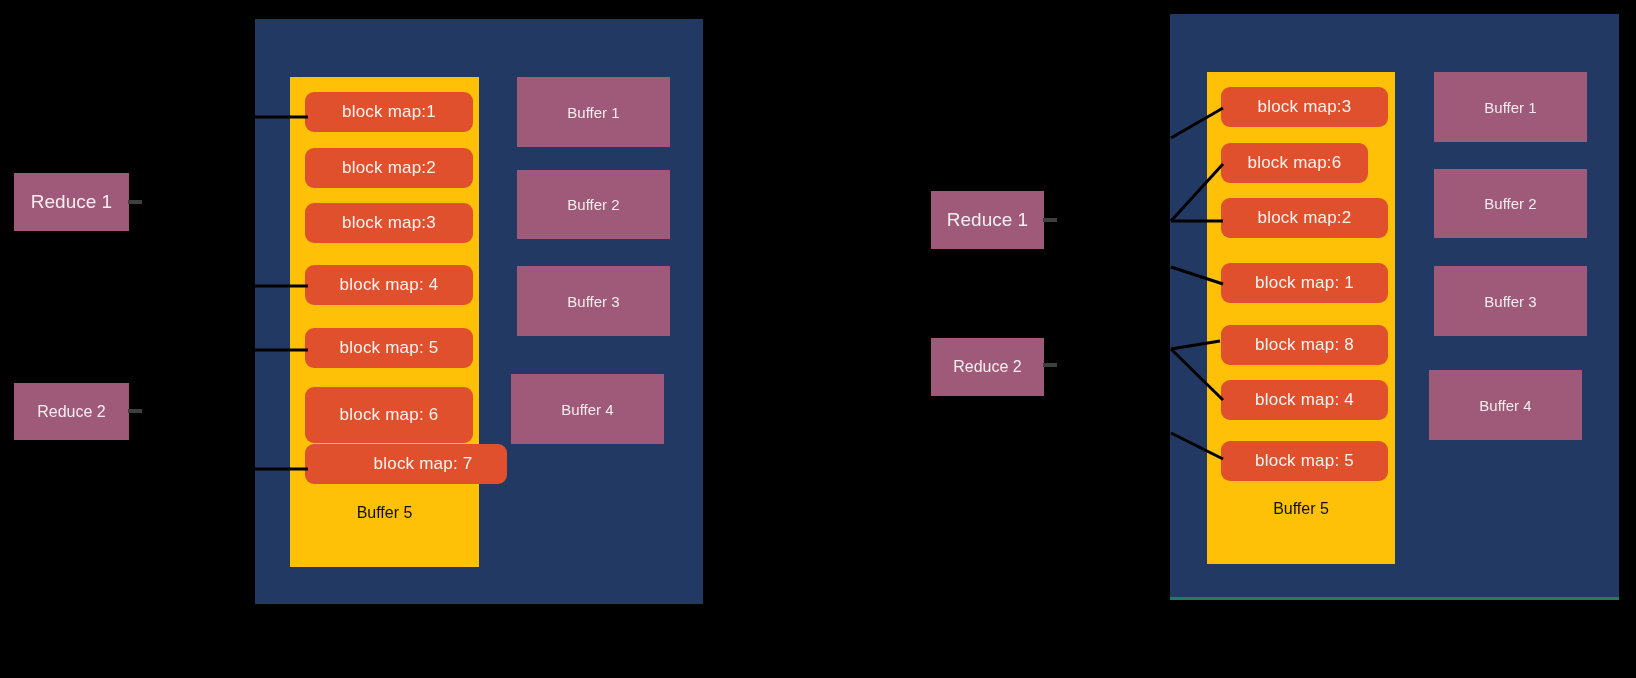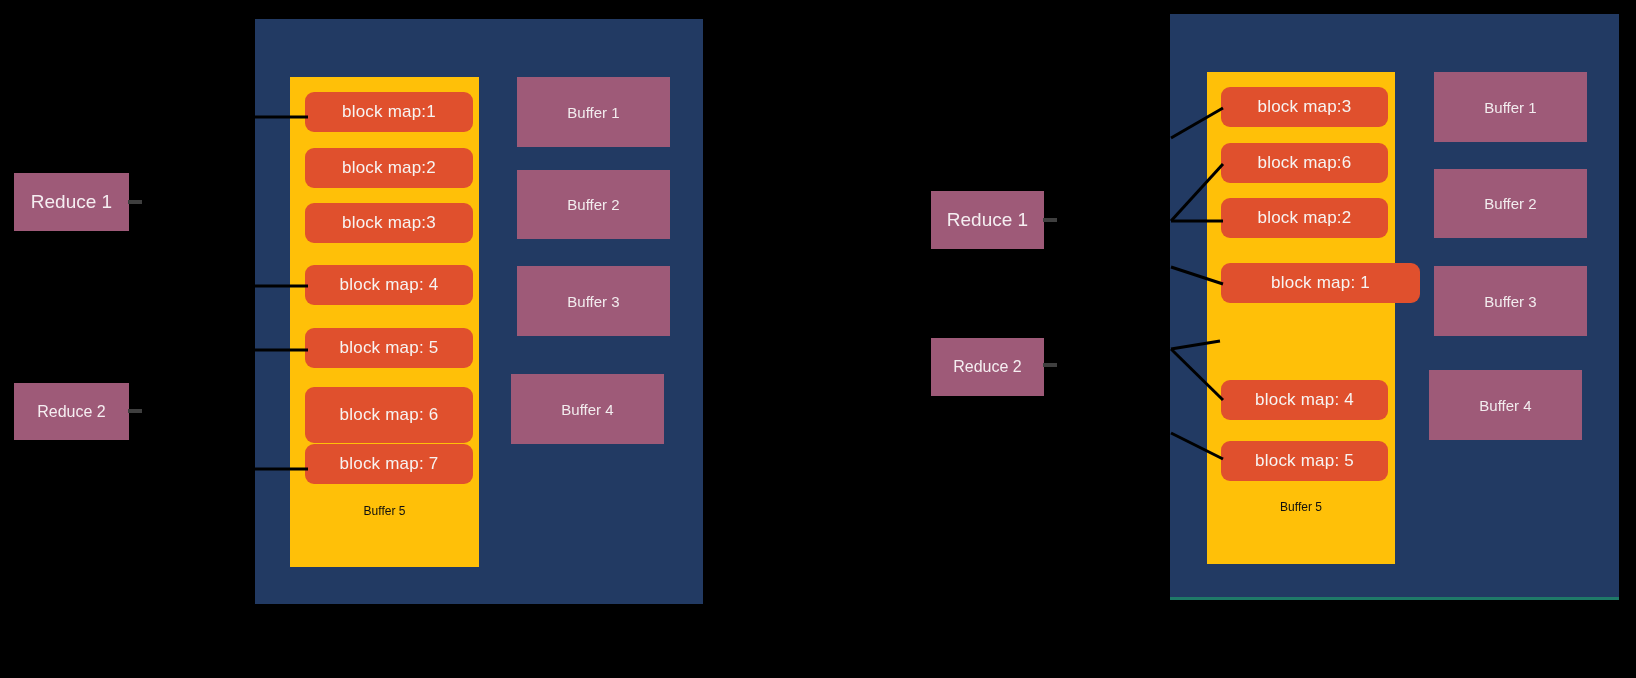--- a/index.html
+++ b/index.html
@@ -16,21 +16,21 @@
          display:flex;align-items:center;justify-content:center;
          color:#f7f4f2;font-size:17px;letter-spacing:.2px;}
   .pbuf{position:absolute;background:var(--purple);
         display:flex;align-items:center;justify-content:center;
         color:#f2ecee;font-size:15px;margin-left:11px;}
   .reduce{position:absolute;background:var(--purple);
           display:flex;align-items:center;justify-content:center;
           color:#f5eef1;}
   .reduce.big{font-size:19px;}
   .reduce.small{font-size:16px;justify-content:center;}
-  .buffer5-label{position:absolute;text-align:center;color:#101010;font-size:12px;}
+  .buffer5-label{position:absolute;text-align:center;color:#101010;font-size:16px;}
   svg.wires{position:absolute;left:0;top:0;z-index:5;pointer-events:none;}
 </style>
 </head>
 <body>
 
 <div class="stage">
 
   <div class="navy" style="left:255px;top:19px;width:448px;height:585px;"></div>
 
   <div class="yellow" style="left:290px;top:77px;width:189px;height:490px;"></div>
@@ -46,21 +46,21 @@
   </div>
   <div class="block" style="left:305px;top:265px;width:168px;height:40px;">
     <span>block map: 4</span>
   </div>
   <div class="block" style="left:305px;top:328px;width:168px;height:40px;">
     <span>block map: 5</span>
   </div>
   <div class="block" style="left:305px;top:387px;width:168px;height:56px;">
     <span>block map: 6</span>
   </div>
-  <div class="block" style="left:305px;top:444px;width:168px;height:40px;">
+  <div class="block" style="left:305px;top:444px;width:168px;height:40px;padding-left:34px;">
     <span>block map: 7</span>
   </div>
 
   <div class="buffer5-label" style="left:290px;top:504px;width:189px;">Buffer 5</div>
 
   <div class="pbuf" style="left:506px;top:77px;width:153px;height:70px;">
     <span>Buffer 1</span>
   </div>
   <div class="pbuf" style="left:506px;top:170px;width:153px;height:69px;">
     <span>Buffer 2</span>
@@ -79,28 +79,31 @@
     <span>Reduce 2</span>
   </div>
 
   <div class="navy teal-bottom" style="left:1170px;top:14px;width:449px;height:583px;"></div>
 
   <div class="yellow" style="left:1207px;top:72px;width:188px;height:492px;"></div>
 
   <div class="block" style="left:1221px;top:87px;width:167px;height:40px;">
     <span>block map:3</span>
   </div>
-  <div class="block" style="left:1221px;top:143px;width:167px;height:40px;">
+  <div class="block" style="left:1221px;top:143px;width:147px;height:40px;">
     <span>block map:6</span>
   </div>
   <div class="block" style="left:1221px;top:198px;width:167px;height:40px;">
     <span>block map:2</span>
   </div>
-  <div class="block" style="left:1221px;top:263px;width:199px;height:40px;">
+  <div class="block" style="left:1221px;top:263px;width:167px;height:40px;">
     <span>block map: 1</span>
+  </div>
+  <div class="block" style="left:1221px;top:325px;width:167px;height:40px;">
+    <span>block map: 8</span>
   </div>
   <div class="block" style="left:1221px;top:380px;width:167px;height:40px;">
     <span>block map: 4</span>
   </div>
   <div class="block" style="left:1221px;top:441px;width:167px;height:40px;">
     <span>block map: 5</span>
   </div>
 
   <div class="buffer5-label" style="left:1207px;top:500px;width:188px;">Buffer 5</div>
 

